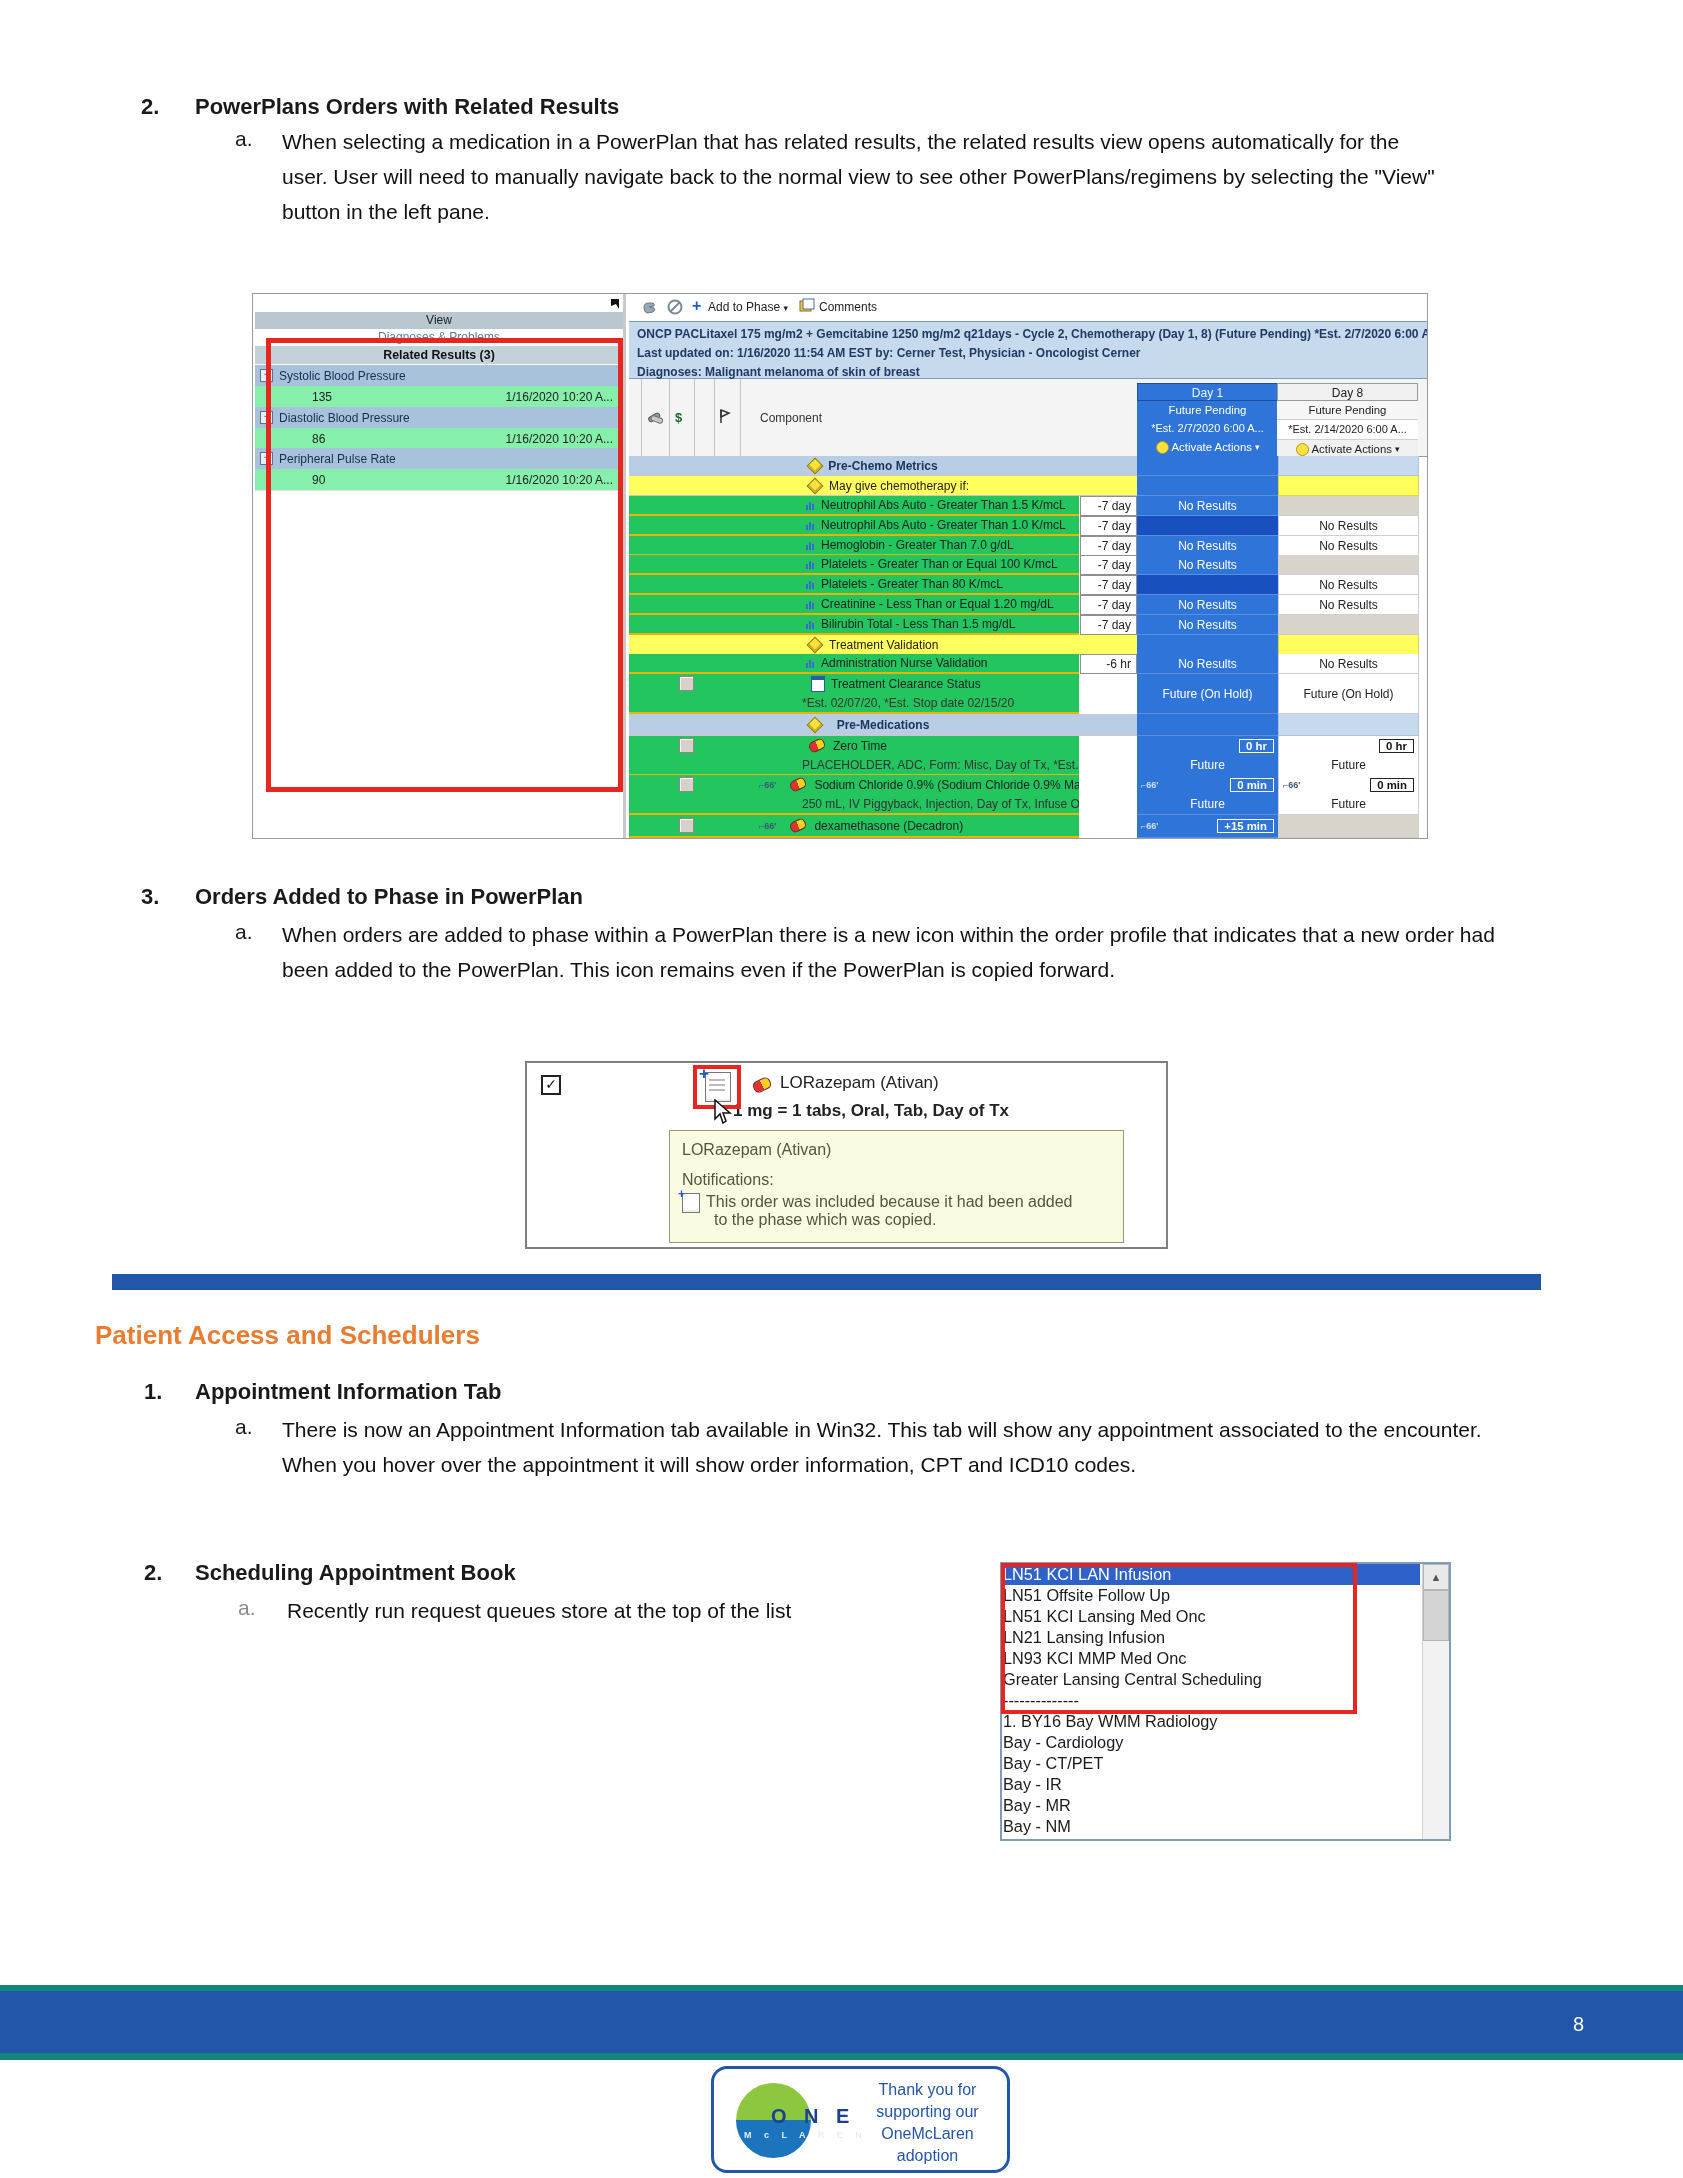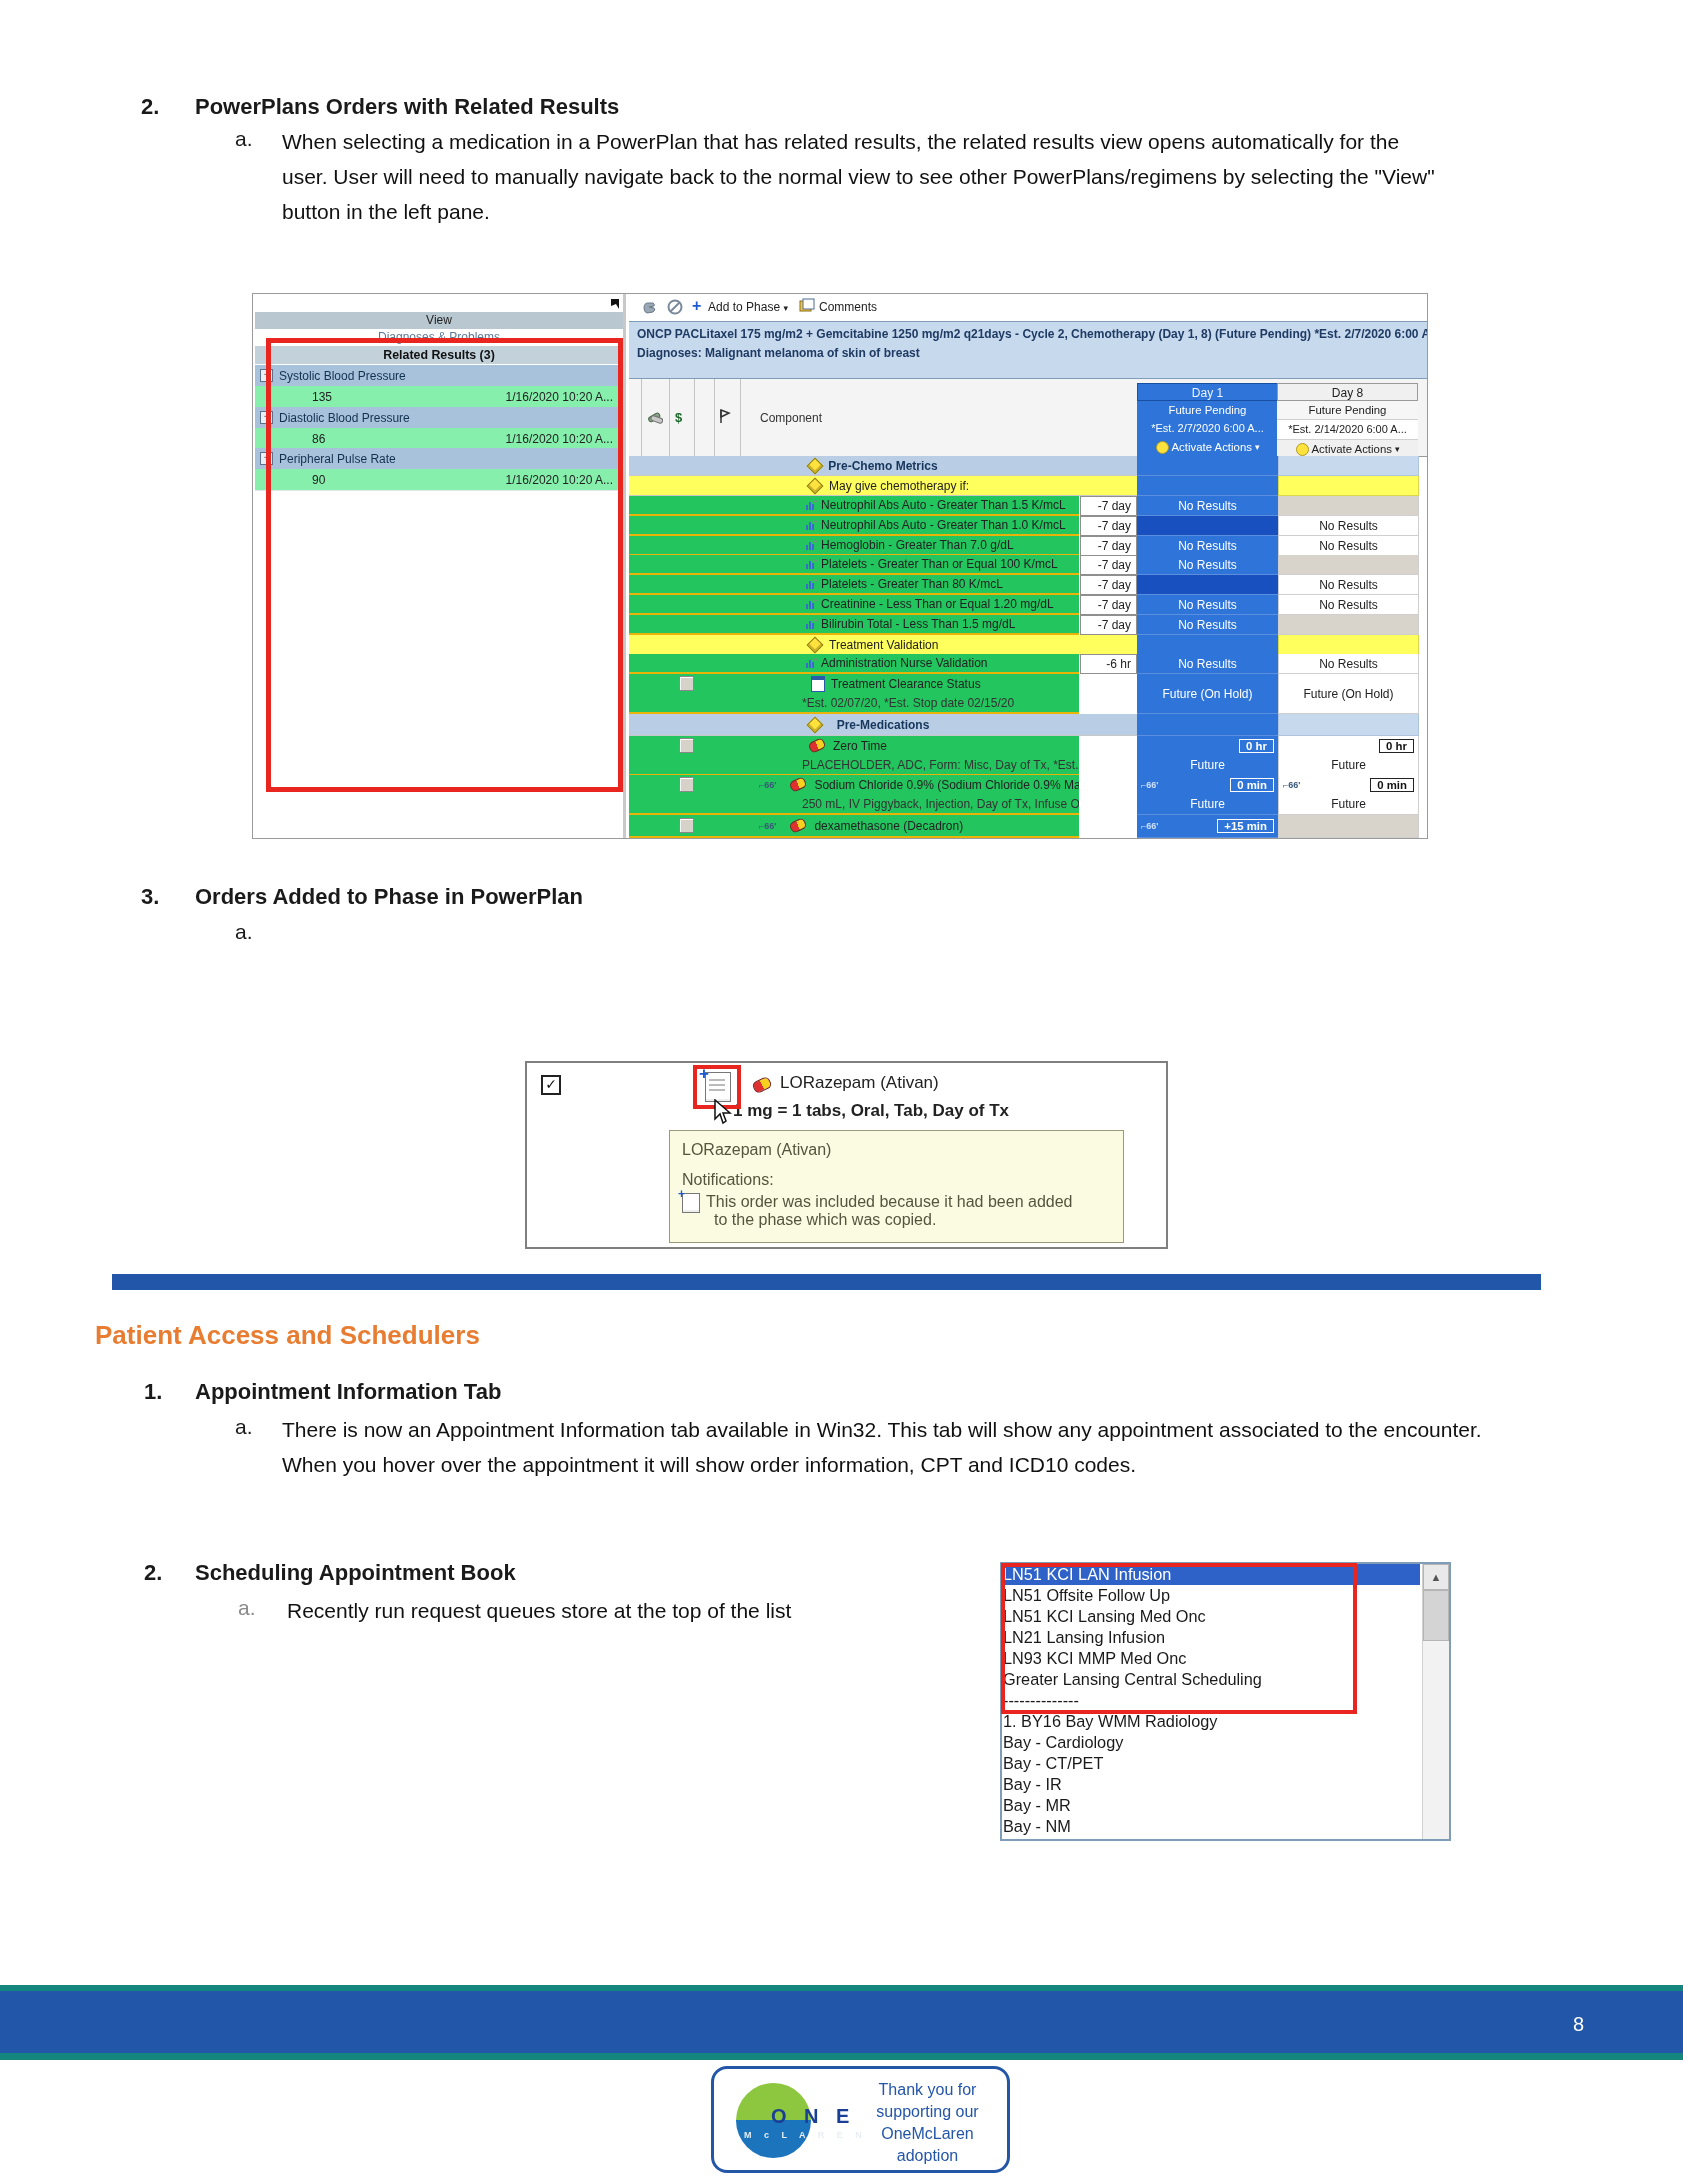--- a/index.html
+++ b/index.html
@@ -159,20 +159,21 @@
       <div class="abs" style="left:170px;top:4px;">
         <svg width="16" height="15" viewBox="0 0 16 15">
             <rect x="1" y="3" width="11" height="10" fill="#f2c94c" stroke="#8a6a10"></rect>
             <rect x="4" y="1" width="11" height="10" fill="#fff" stroke="#4a6a9a"></rect>
           </svg>
       </div>
       <span class="abs toolbar-txt" style="left:190px;top:6px;">Comments</span>
 
       <div class="abs plan-head" style="left:0;top:27px;width:798px;height:58px;box-sizing:border-box;">
         <div style="white-space:nowrap;overflow:hidden;">ONCP PACLitaxel 175 mg/m2 + Gemcitabine 1250 mg/m2 q21days - Cycle 2, Chemotherapy (Day 1, 8) (Future Pending) *Est. 2/7/2020 6:00 AM</div>
+        <div>Last updated on: 1/16/2020 11:54 AM EST    by: Cerner Test, Physician - Oncologist Cerner</div>
         <div>Diagnoses:  Malignant melanoma of skin of breast</div>
       </div>
 
       <div class="abs" style="left:0;top:85px;width:798px;height:77px;background:#f4f4f4;border-bottom:1px solid #9a9a9a;">
         <svg class="abs" style="left:18px;top:30px;" width="16" height="16" viewBox="0 0 16 16">
             <rect x="1" y="6" width="12" height="5" rx="2.5" fill="#8aa08a" stroke="#4a6a4a" transform="rotate(-30 7 8)"></rect>
             <rect x="4" y="8" width="12" height="5" rx="2.5" fill="#c8c8c8" stroke="#707070" transform="rotate(20 10 10)"></rect>
           </svg>
         <span class="abs" style="left:46px;top:31px;color:#1a6a2a;font-weight:bold;font-size:13px;">$</span>
         <svg class="abs" style="left:89px;top:30px;" width="14" height="15" viewBox="0 0 14 15">
@@ -408,20 +409,21 @@
     <div class="cell x-d1" style="top:521px;height:23px;">
       <span class="glasses" style="color:#cfe0ff;margin-left:4px;">⌐66'</span>
       <span class="badge1">+15 min</span>
     </div>
     <div class="cell x-d8 d8-gray" style="top:521px;height:23px;"></div>
   </div>
 
   <div class="abs h-num" style="left:141px;top:884px;">3.</div>
   <div class="abs h-title" style="left:195px;top:884px;">Orders Added to Phase in PowerPlan</div>
   <div class="abs sub-label" style="left:235px;top:920px;">a.</div>
+  <div class="abs body-txt" style="left:282px;top:917px;width:1223px;">When orders are added to phase within a PowerPlan there is a new icon within the order profile that indicates that a new order had been added to the PowerPlan. This icon remains even if the PowerPlan is copied forward.</div>
 
   <div class="abs shot2">
     <div class="abs chk2" style="left:14px;top:12px;">✓</div>
 
     <div class="abs" style="left:166px;top:2px;width:48px;height:44px;border:4px solid #e8261f;box-sizing:border-box;z-index:6;"></div>
     <div class="abs neworder" style="left:178px;top:9px;">
       <span class="plus">+</span>
         <span class="lines"></span>
     </div>
     <svg class="cursor-svg" style="left:184px;top:36px;" width="22" height="26" viewBox="0 0 22 26">

